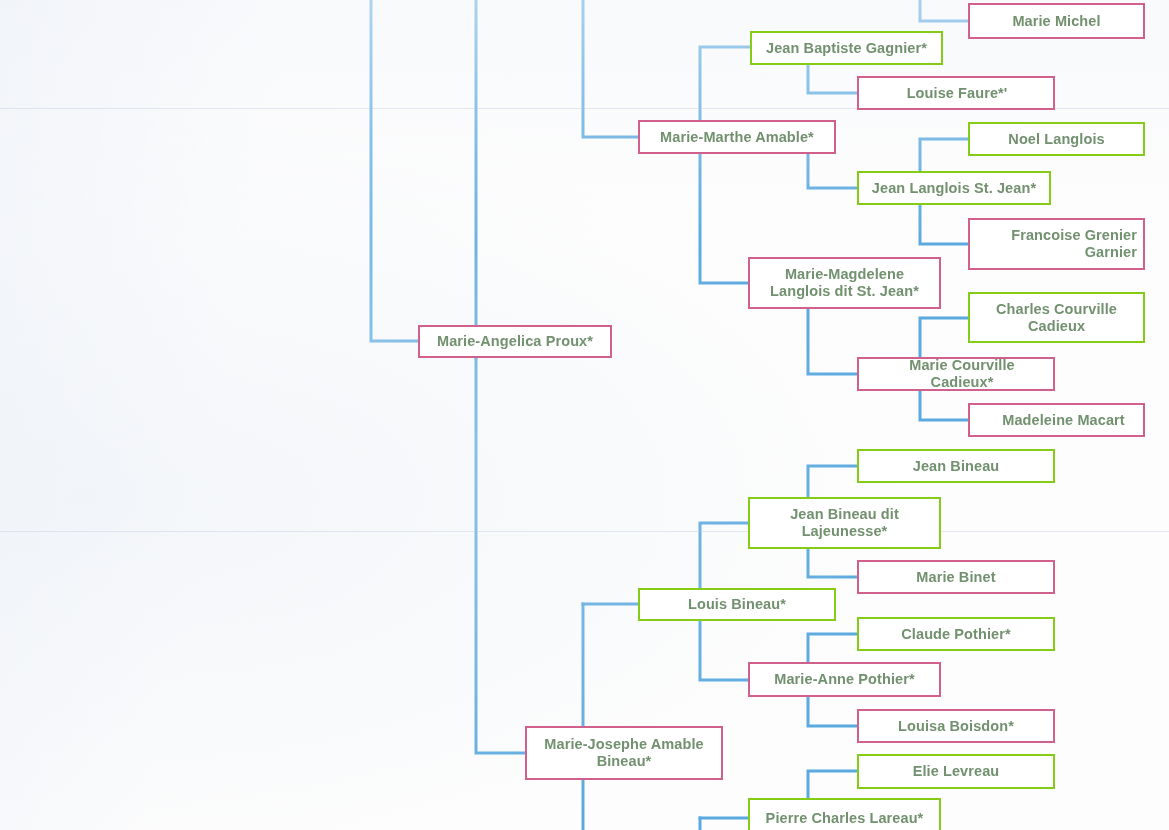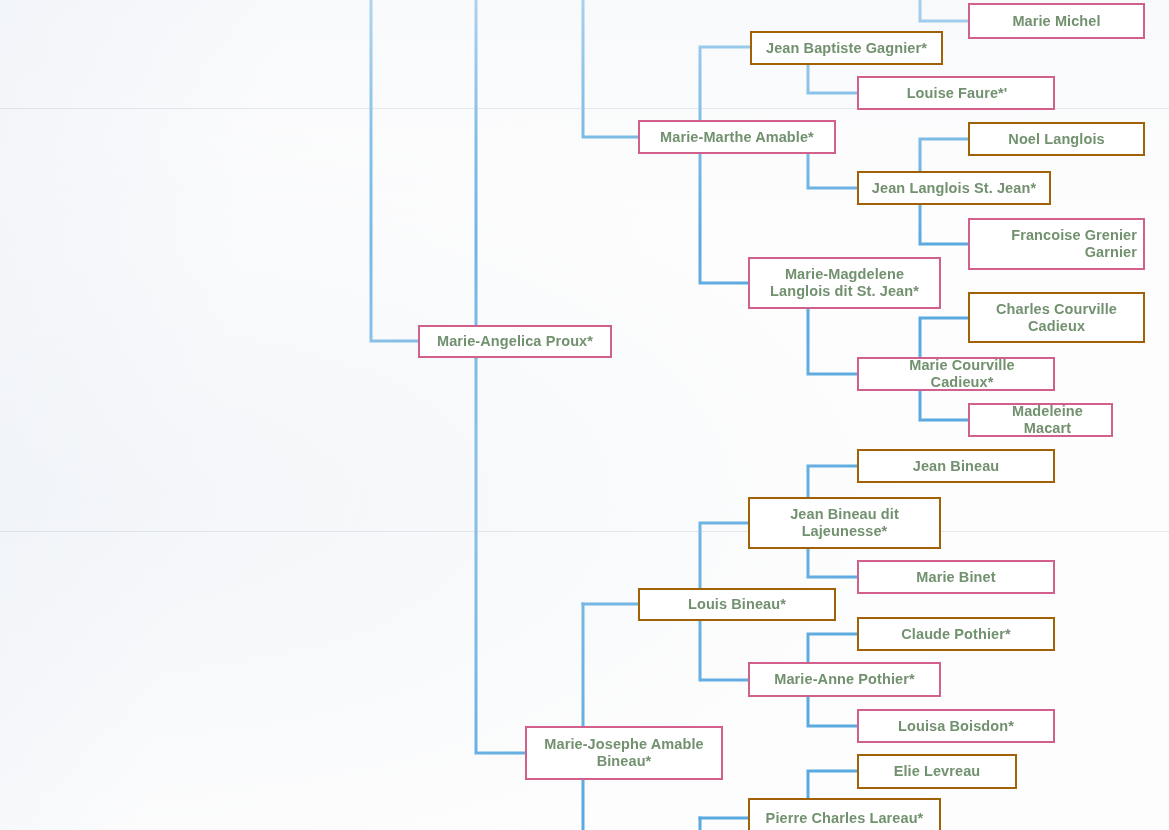--- a/index.html
+++ b/index.html
@@ -50,21 +50,21 @@
     text-align: center;
     background: #ffffff;
     font-size: 14.5px;
     font-weight: bold;
     line-height: 1.15;
     letter-spacing: 0.1px;
     color: #72916f;
     padding: 2px 6px;
   }
   .node.male {
-    border: 2px solid #a16207;
+    border: 2px solid #84cc16;
     align-items: center;
   }
   .node.female {
     border: 2px solid #d1618c;
   }
   .node .label {
     display: block;
     width: 100%;
   }
 </style>
@@ -142,21 +142,21 @@
       </div>
       <div class="node male" style="left: 968px; top: 292px; width: 177px; height: 51px;">
         <span class="label">Charles Courville Cadieux</span>
       </div>
       <div class="node female" style="left: 418px; top: 325px; width: 194px; height: 33px;">
         <span class="label">Marie-Angelica Proux*</span>
       </div>
       <div class="node female" style="left: 857px; top: 357px; width: 198px; height: 34px; padding-left: 18px;">
         <span class="label">Marie Courville Cadieux*</span>
       </div>
-      <div class="node female" style="left: 968px; top: 403px; width: 145px; height: 34px; padding-left: 20px;">
+      <div class="node female" style="left: 968px; top: 403px; width: 177px; height: 34px; padding-left: 20px;">
         <span class="label">Madeleine Macart</span>
       </div>
       <div class="node male" style="left: 857px; top: 449px; width: 198px; height: 34px;">
         <span class="label">Jean Bineau</span>
       </div>
       <div class="node male" style="left: 748px; top: 497px; width: 193px; height: 52px;">
         <span class="label">Jean Bineau dit Lajeunesse*</span>
       </div>
       <div class="node female" style="left: 857px; top: 560px; width: 198px; height: 34px;">
         <span class="label">Marie Binet</span>
@@ -169,21 +169,21 @@
       </div>
       <div class="node female" style="left: 748px; top: 662px; width: 193px; height: 35px;">
         <span class="label">Marie-Anne Pothier*</span>
       </div>
       <div class="node female" style="left: 857px; top: 709px; width: 198px; height: 34px;">
         <span class="label">Louisa Boisdon*</span>
       </div>
       <div class="node female" style="left: 525px; top: 726px; width: 198px; height: 54px;">
         <span class="label">Marie-Josephe Amable Bineau*</span>
       </div>
-      <div class="node male" style="left: 857px; top: 754px; width: 160px; height: 35px;">
+      <div class="node male" style="left: 857px; top: 754px; width: 198px; height: 35px;">
         <span class="label">Elie Levreau</span>
       </div>
       <div class="node male" style="left: 748px; top: 798px; width: 193px; height: 40px;">
         <span class="label">Pierre Charles Lareau*</span>
       </div>
     </div>
 
 </div>
 
 </body></html>

